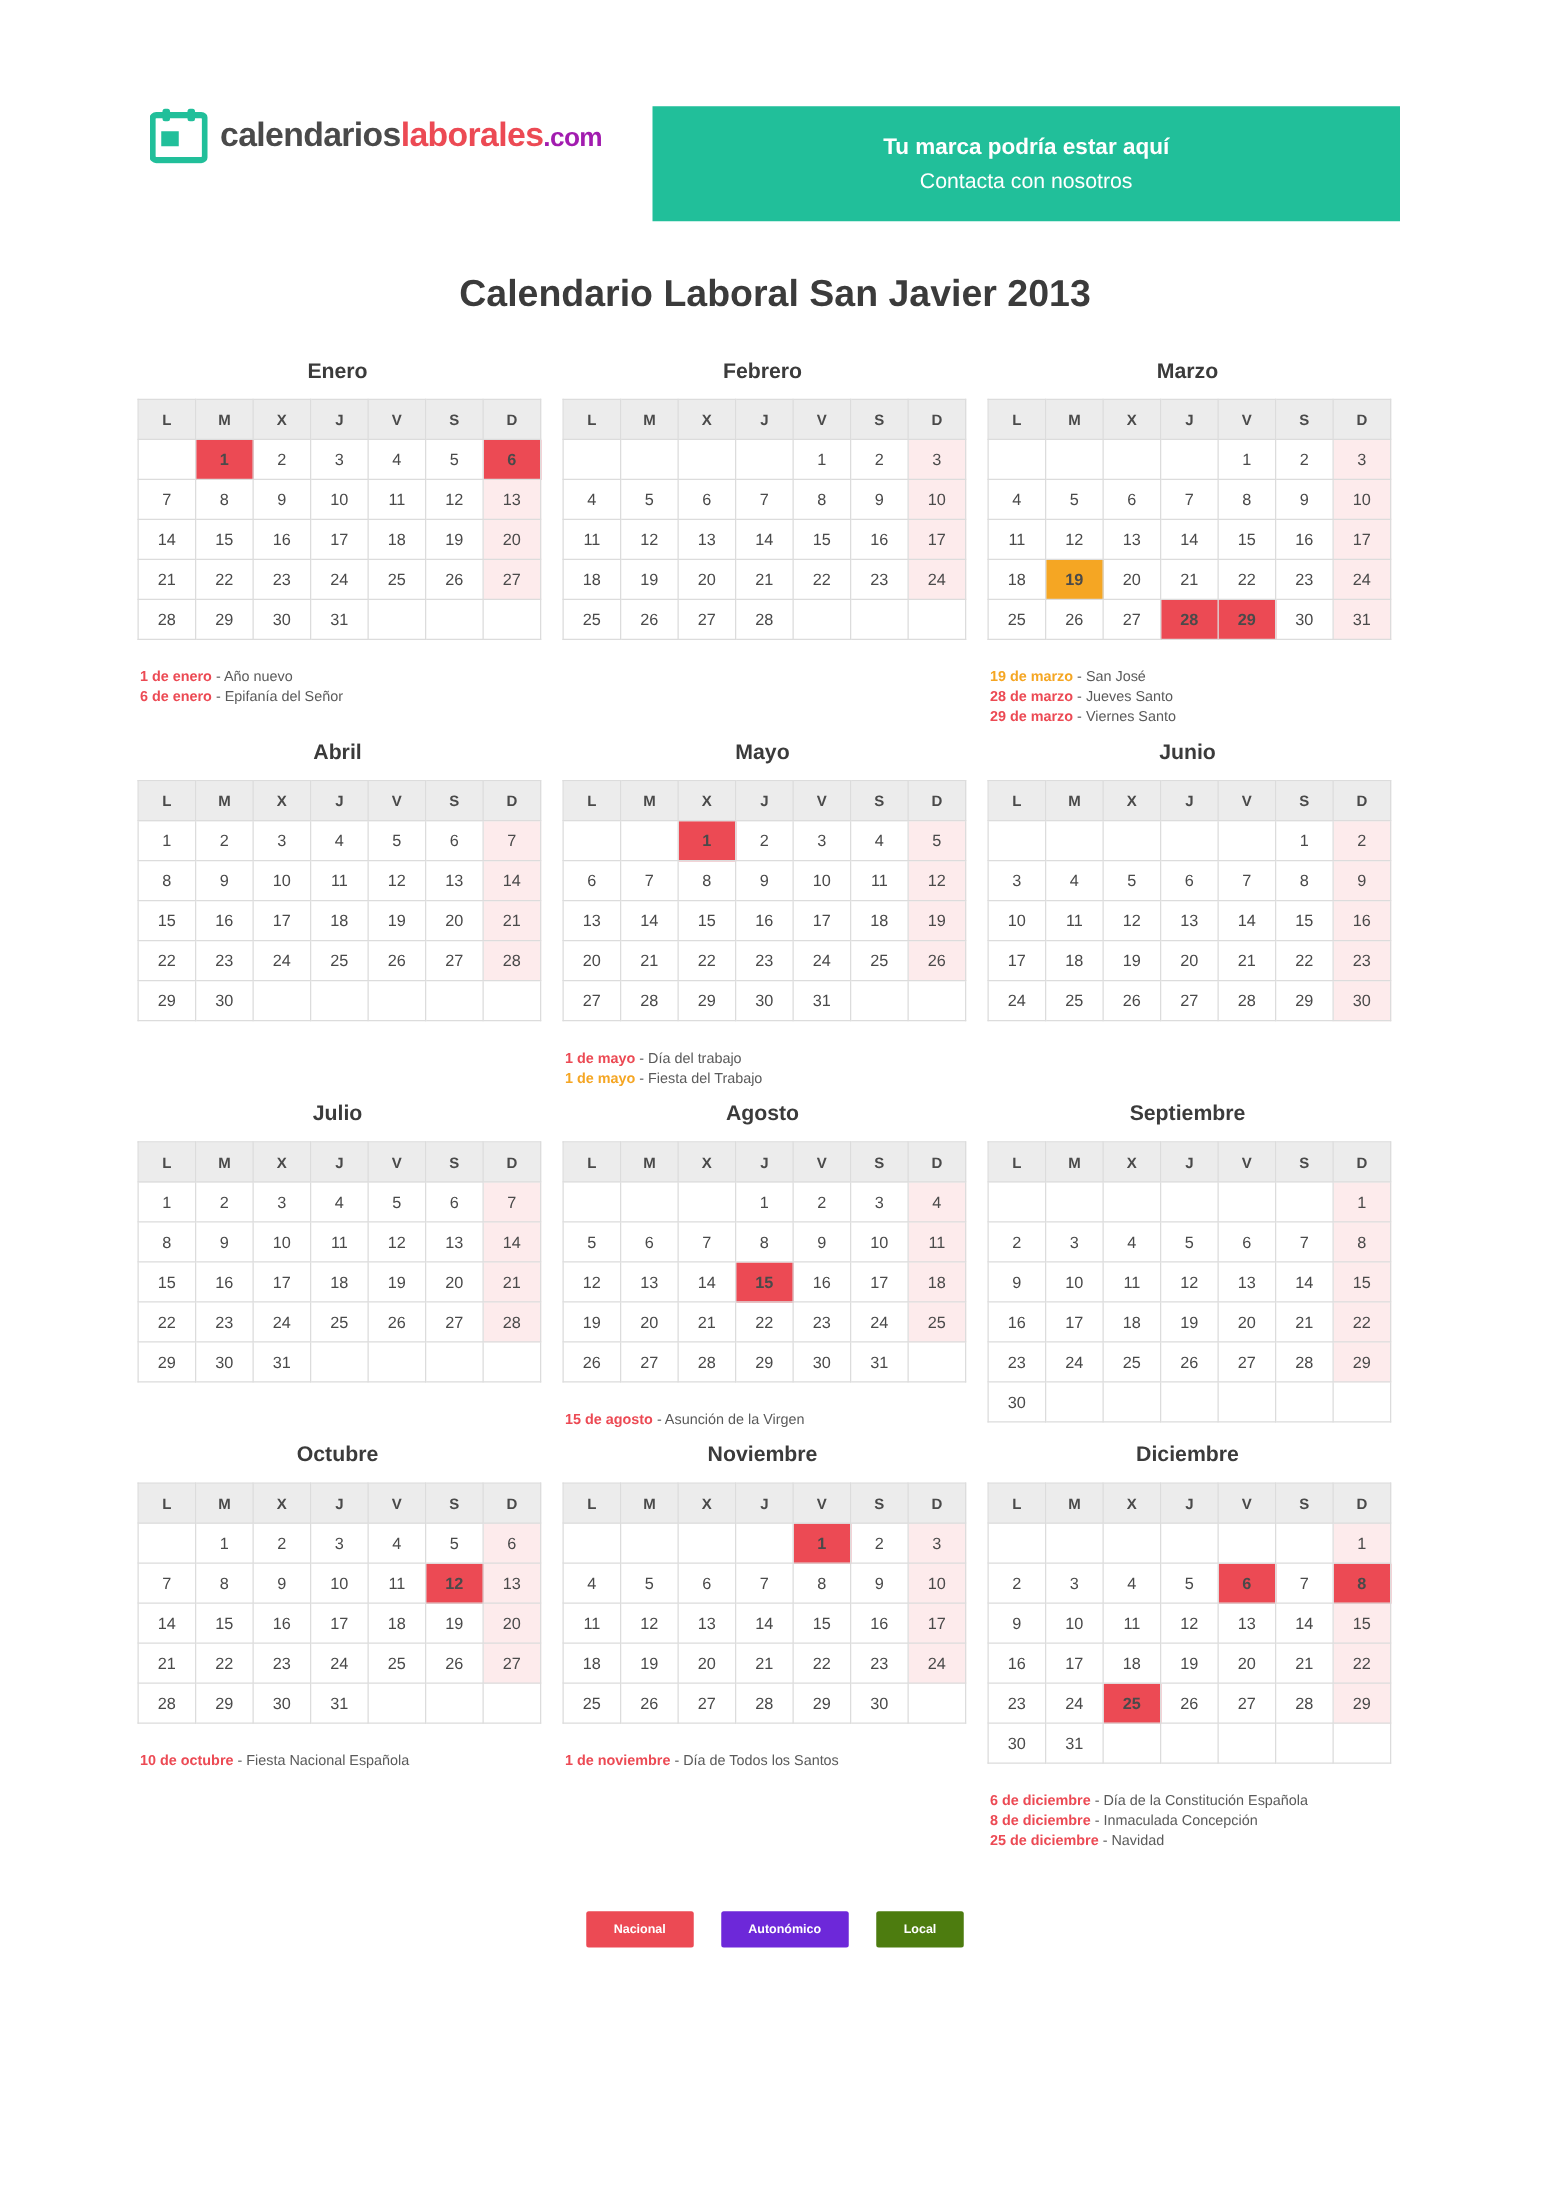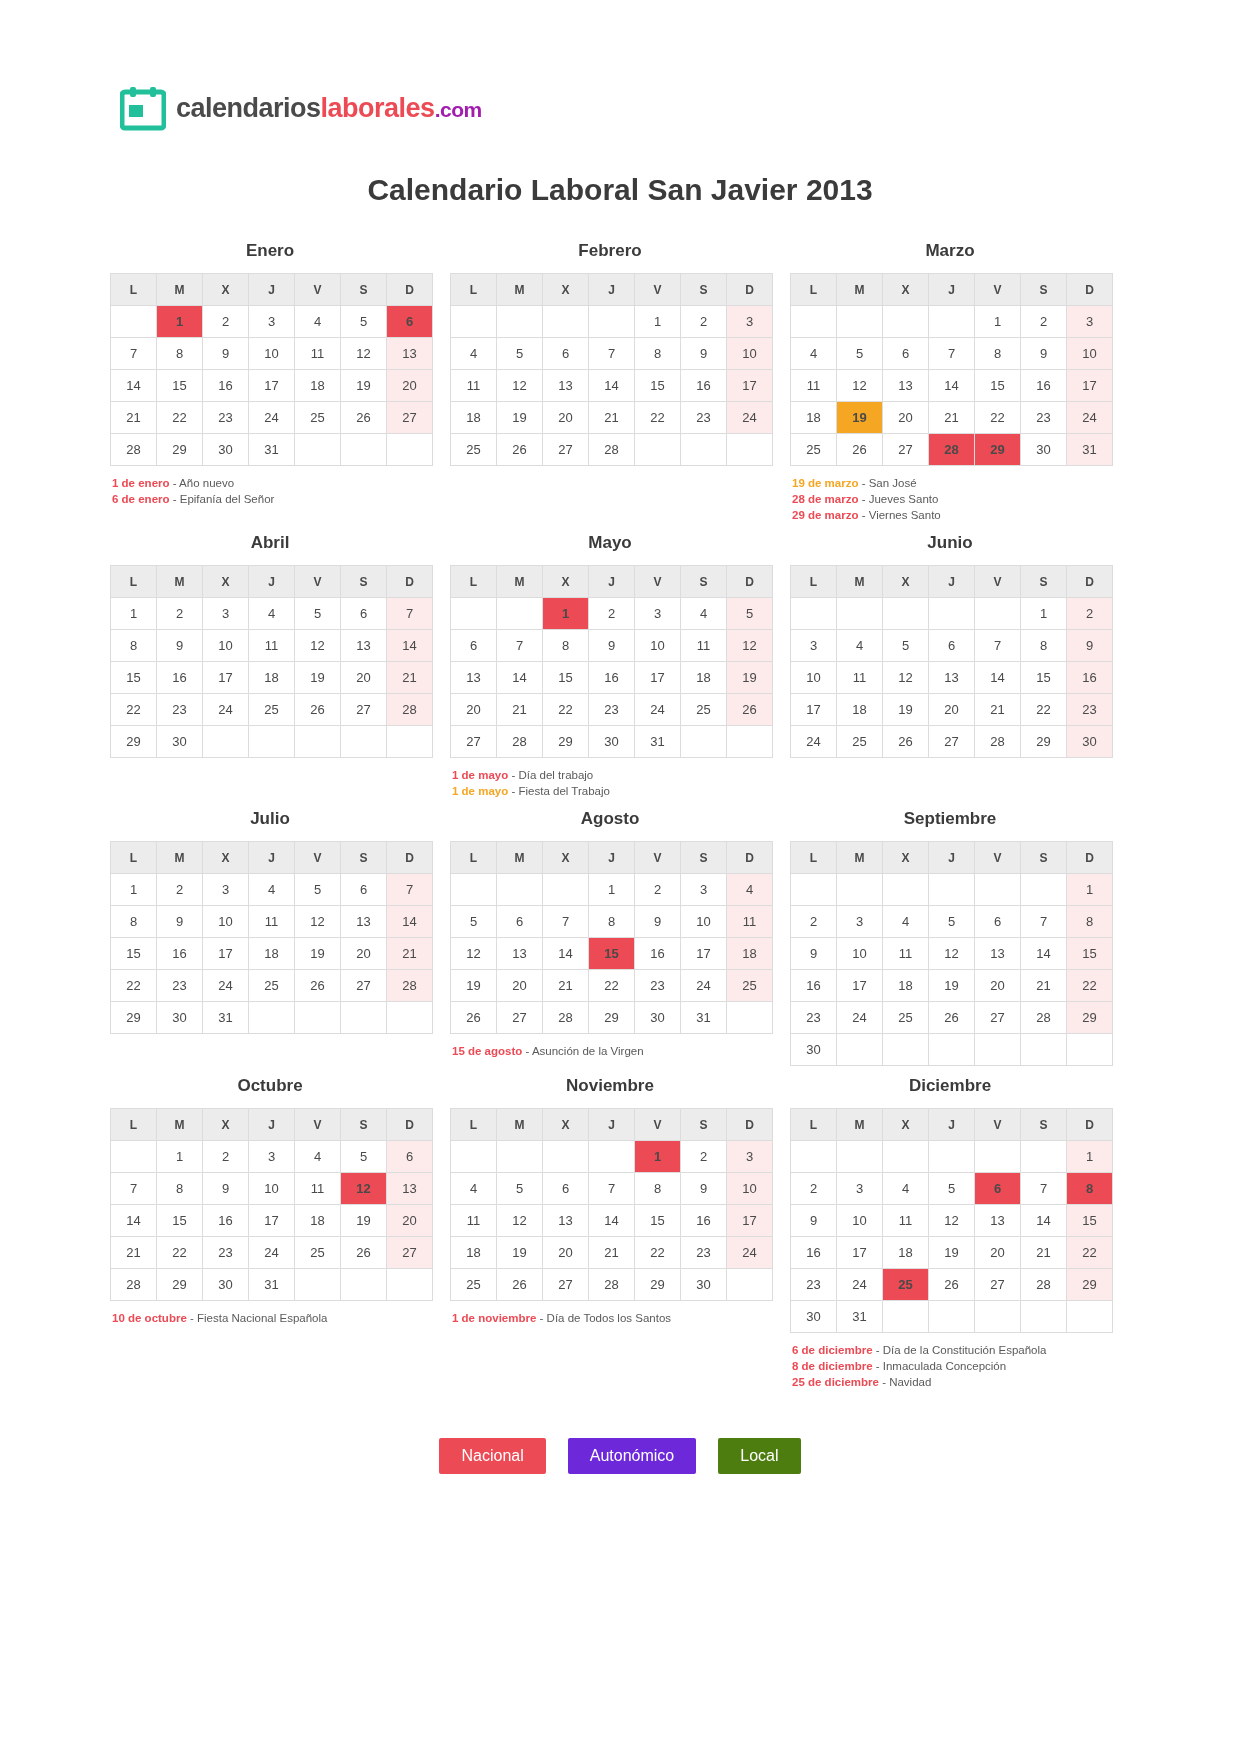--- a/index.html
+++ b/index.html
@@ -81,37 +81,38 @@
     background:#ececec;
     font-weight:bold;
     font-size:12px;
     color:#4a4a4a;
   }
   td.sun { background:#fdebec; color:#6b6b6b; }
   td.empty { border:1px solid #dcdcdc; background:#fff; }
   td.nat { background:#ec4a54; color:#ffffff; font-weight:bold; }
   td.aut { background:#f5a623; color:#ffffff; font-weight:bold; }
 
-  .notes { margin-top:9px; padding-left:2px; }
+  .notes { margin-top:22px; padding-left:2px; }
   .note { font-size:11.5px; line-height:16px; color:#5a5a5a; }
   .note .d { font-weight:bold; }
   .note.nat .d { color:#ec4a54; }
   .note.aut .d { color:#f5a623; }
 
   
   .legend {
     display:flex; justify-content:center; gap:22px;
     margin-top:38px;
   }
   .legend span {
     display:inline-block;
     color:#ffffff;
-    font-size:16px;
+    font-size:10px;
     padding:9px 22px;
     border-radius:2px;
+    font-weight:bold;
   }
   .lg-nat { background:#ec4a54; }
   .lg-aut { background:#6d28d9; }
   .lg-loc { background:#4d7c0f; }
 </style>
 </head>
 <body>
 
 <div class="page">
 
@@ -122,20 +123,24 @@
           <rect x="2" y="7" width="42" height="36" rx="3" fill="none" stroke="#21bf9a" stroke-width="5"></rect>
           <rect x="10" y="2" width="6" height="10" rx="2" fill="#21bf9a"></rect>
           <rect x="30" y="2" width="6" height="10" rx="2" fill="#21bf9a"></rect>
           <rect x="9" y="20" width="14" height="12" fill="#21bf9a"></rect>
         </svg>
       </span>
       <span class="logo-text">
         <span class="t1">calendarios</span><span class="t2">laborales</span><span class="t3">.com</span>
       </span>
     </div>
+    <div class="banner">
+      <div class="b1">Tu marca podría estar aquí</div>
+      <div class="b2">Contacta con nosotros</div>
+    </div>
   </div>
 
   <div class="page-title">Calendario Laboral San Javier 2013</div>
 
   <div class="months" id="months">
       <div class="month">
         <div class="month-name">Enero</div>
         <table class="cal">
           <thead>
             <tr>

